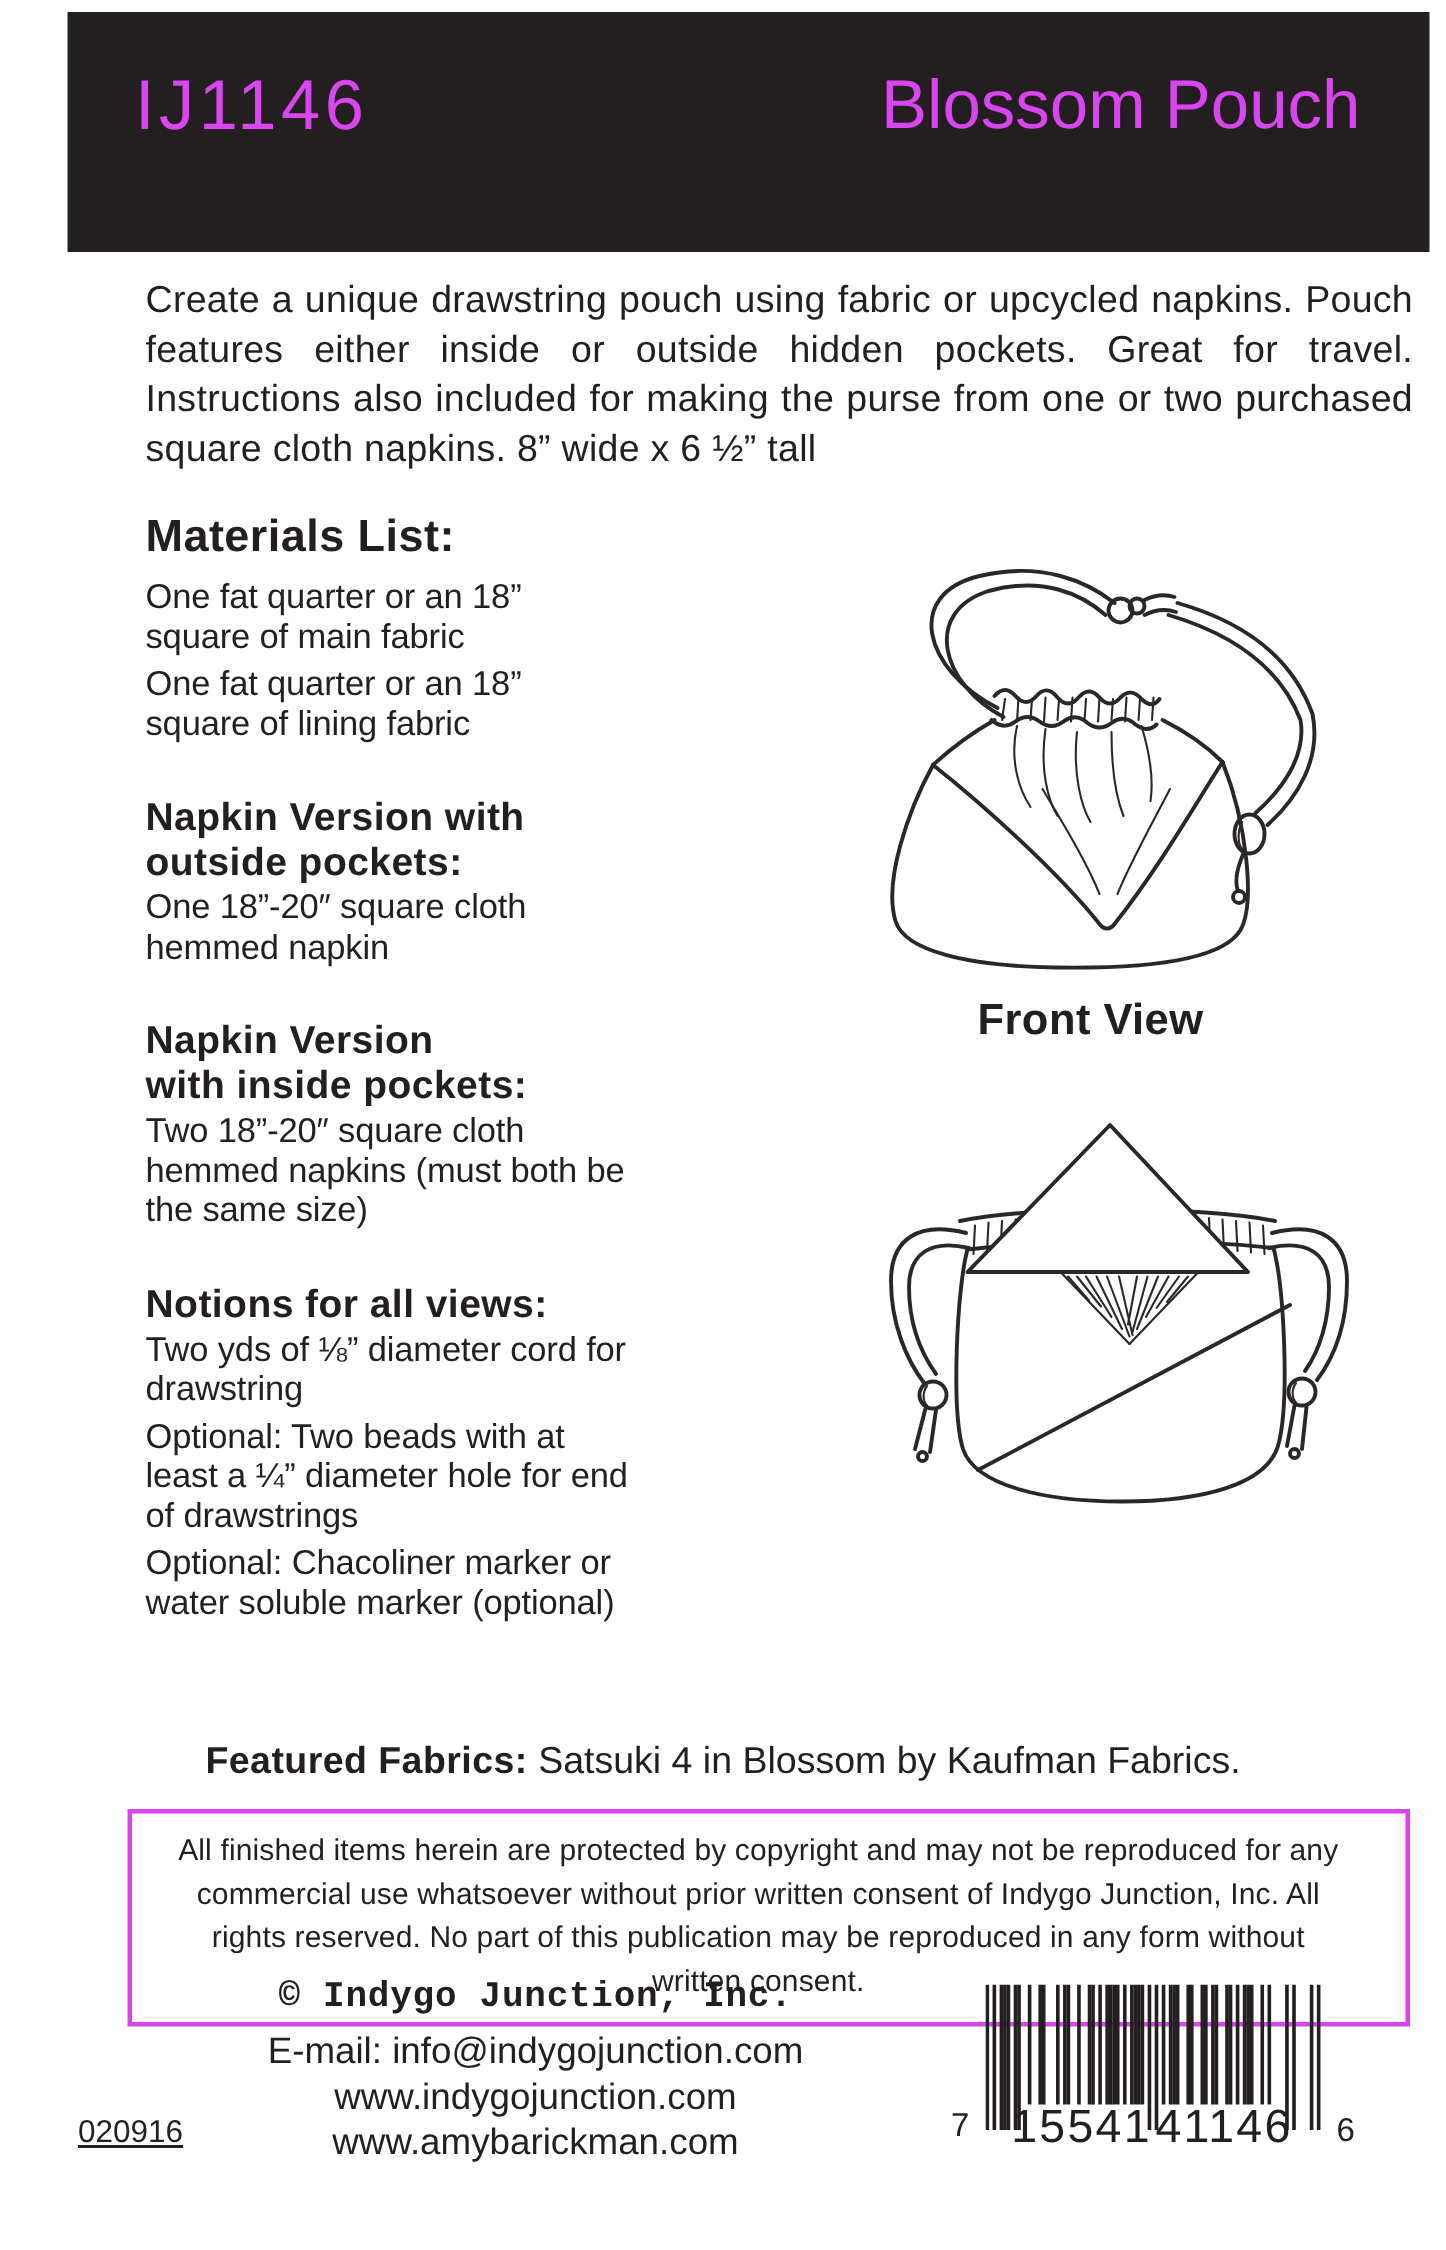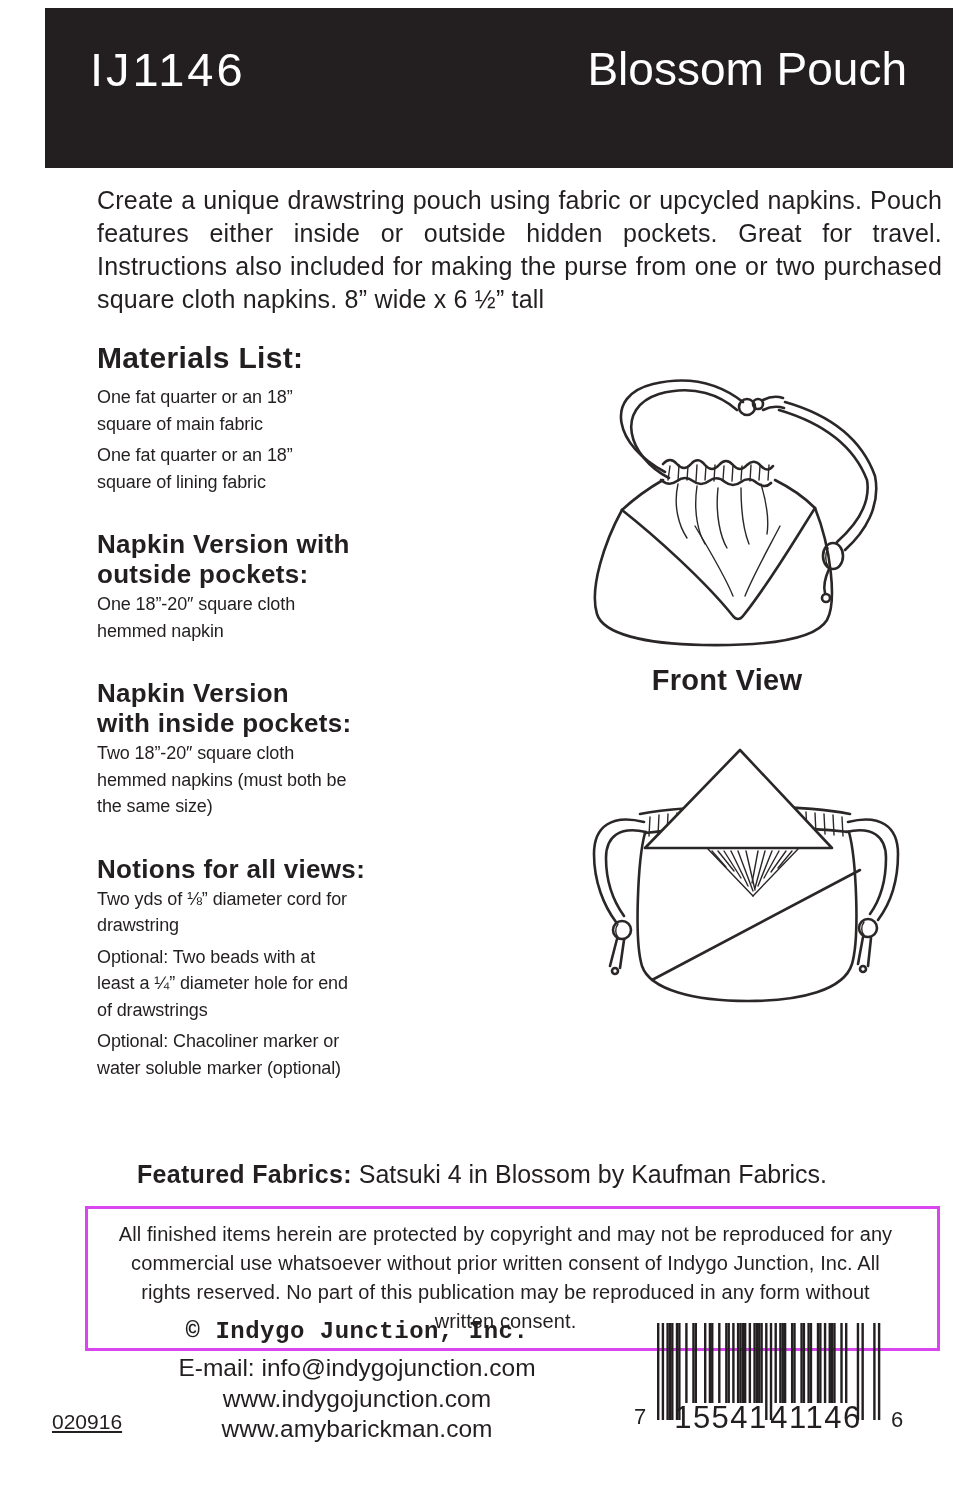--- a/index.html
+++ b/index.html
@@ -8,38 +8,38 @@
     width:964px;height:1500px;
     background:#ffffff;
     font-family:"Liberation Sans", sans-serif;
     color:#231f20;
     overflow:hidden;
     margin:0 auto;
   }
   
   .titlebar{
     position:absolute;left:45px;top:8px;width:908px;height:160px;
-    background:#231f20;color:#ffffff;
+    background:#231f20;color:#d946ef;
     display:flex;justify-content:space-between;align-items:flex-start;
     padding:34px 46px 0 45px;box-sizing:border-box;
   }
   .pattern-number{font-size:47px;letter-spacing:3px;font-weight:400;}
   .pattern-title{font-size:46px;font-weight:400;}
   
   .intro{
     position:absolute;left:97px;top:184px;width:845px;
     font-size:25px;line-height:33px;margin:0;
     text-align:justify;letter-spacing:0.2px;
   }
   
   .materials{position:absolute;left:97px;top:341px;width:352px;}
   .mat-heading{font-size:30px;font-weight:bold;margin:0 0 9px 0;letter-spacing:0.3px;}
   .sec-heading{font-size:26px;font-weight:bold;line-height:30px;margin:34px 0 2px 0;white-space:pre-line;letter-spacing:0.3px;}
   .sec-heading.first{margin-top:0;}
-  .item{font-size:18px;line-height:26.5px;margin:0 0 5px 0;white-space:pre-line;letter-spacing:-0.1px;}
+  .item{font-size:23px;line-height:26.5px;margin:0 0 5px 0;white-space:pre-line;letter-spacing:-0.1px;}
   
   .figure{position:absolute;margin:0;}
   .figure svg{display:block;}
   .fig-caption{position:absolute;font-size:29px;font-weight:bold;text-align:center;letter-spacing:0.3px;}
   .caption-front-view{left:617px;top:664px;width:220px;}
   .caption-front-pocket{left:610px;top:1010px;width:250px;}
   .ink-line{fill:none;stroke:#2b2727;stroke-width:2.6;stroke-linecap:round;stroke-linejoin:round;}
   .ink-thin{fill:none;stroke:#2b2727;stroke-width:1.4;stroke-linecap:round;}
   .ink-fill-white{fill:#ffffff;stroke:#2b2727;stroke-width:2.6;stroke-linejoin:round;}
   

